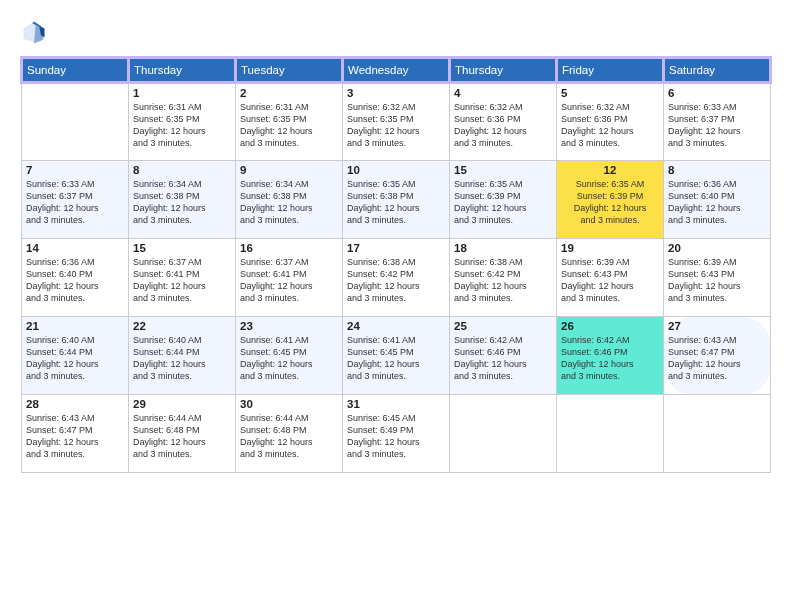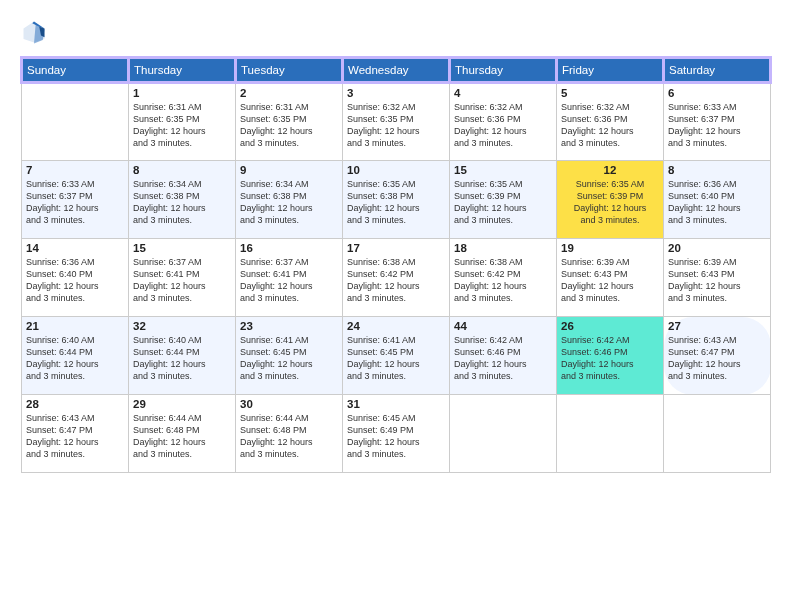--- a/index.html
+++ b/index.html
@@ -333,21 +333,21 @@
           <td style="background-color: rgb(240, 245, 255); margin-top: 20px;">
             <span class="day-num">21</span>
             <div class="day-info">
               <div>Sunrise: 6:40 AM</div>
               <div>Sunset: 6:44 PM</div>
               <div>Daylight: 12 hours</div>
               <div>and 3 minutes.</div>
             </div>
           </td>
           <td style="background-color: rgb(240, 245, 255);">
-            <span class="day-num">32</span>
+            <span class="day-num">22</span>
             <div class="day-info">
               <div>Sunrise: 6:40 AM</div>
               <div>Sunset: 6:44 PM</div>
               <div>Daylight: 12 hours</div>
               <div>and 3 minutes.</div>
             </div>
           </td>
           <td style="background-color: rgb(240, 245, 255);">
             <span class="day-num">23</span>
             <div class="day-info">
@@ -360,21 +360,21 @@
           <td style="background-color: rgb(240, 245, 255);">
             <span class="day-num">24</span>
             <div class="day-info">
               <div>Sunrise: 6:41 AM</div>
               <div>Sunset: 6:45 PM</div>
               <div>Daylight: 12 hours</div>
               <div>and 3 minutes.</div>
             </div>
           </td>
           <td style="background-color: rgb(240, 245, 255);">
-            <span class="day-num">44</span>
+            <span class="day-num">25</span>
             <div class="day-info">
               <div>Sunrise: 6:42 AM</div>
               <div>Sunset: 6:46 PM</div>
               <div>Daylight: 12 hours</div>
               <div>and 3 minutes.</div>
             </div>
           </td>
           <td style="background-color: #5eead4;">
             <span class="day-num">26</span>
             <div class="day-info">

